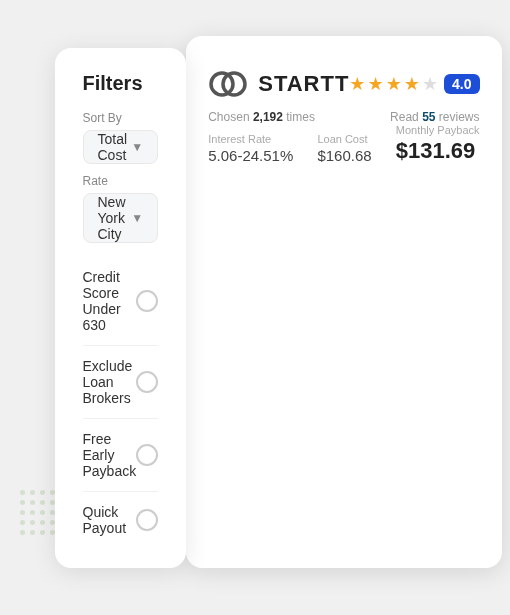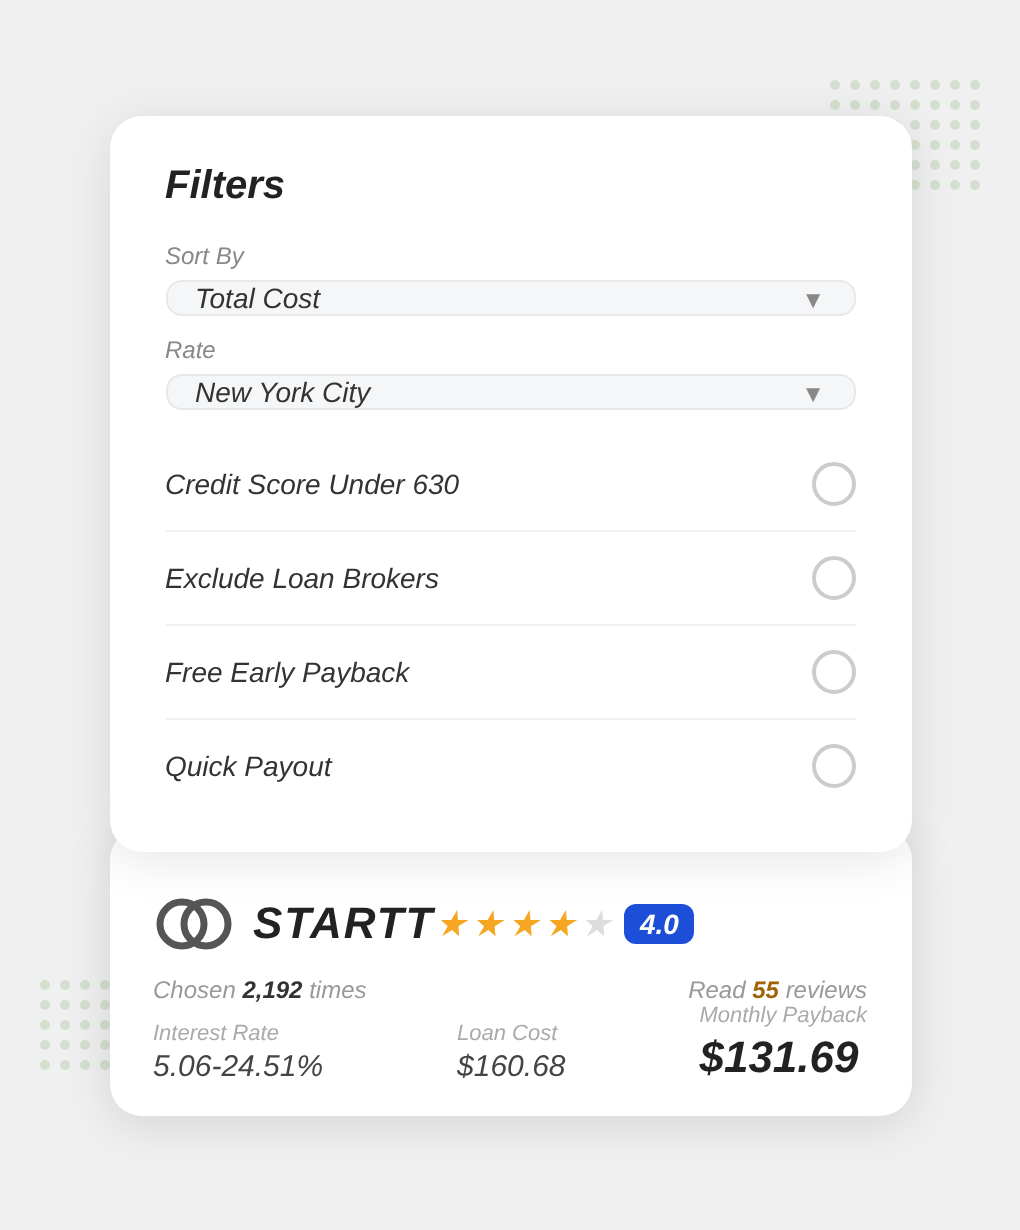--- a/index.html
+++ b/index.html
@@ -48,23 +48,22 @@
       border-radius: 50%;
       background: #c8d8c0;
       opacity: 0.7;
     }
 
     .main-container {
       position: relative;
       z-index: 1;
       width: 401px;
       display: flex;
-      flex-direction: column;
+      flex-direction: row;
       gap: 0;
-      font-style: italic;
     }
 
     .filters-card {
       background: #fff;
       border-radius: 16px;
       padding: 24px 28px 20px 28px;
       box-shadow: 0 4px 24px rgba(0,0,0,0.10);
       z-index: 2;
     }
 
@@ -78,21 +77,21 @@
     .filter-label {
       font-size: 12px;
       color: #888;
       margin-bottom: 5px;
       margin-top: 10px;
     }
 
     .dropdown {
       width: 100%;
       display: flex;
-      align-items: flex-end;
+      align-items: center;
       justify-content: space-between;
       background: #f5f6f7;
       border: 1.5px solid #e8e8e8;
       border-radius: 8px;
       padding: 0 14px;
       font-size: 14px;
       color: #333;
       cursor: pointer;
       user-select: none;
     }
@@ -219,21 +218,21 @@
       justify-content: space-between;
       font-size: 12px;
       color: #999;
     }
 
     .chosen-text strong {
       color: #333;
     }
 
     .reviews-link {
-      color: #a16207;
+      color: #0c4a6e;
       font-weight: 700;
       cursor: pointer;
     }
 
     .lender-stats {
       display: flex;
       align-items: flex-end;
       justify-content: space-between;
     }
 

